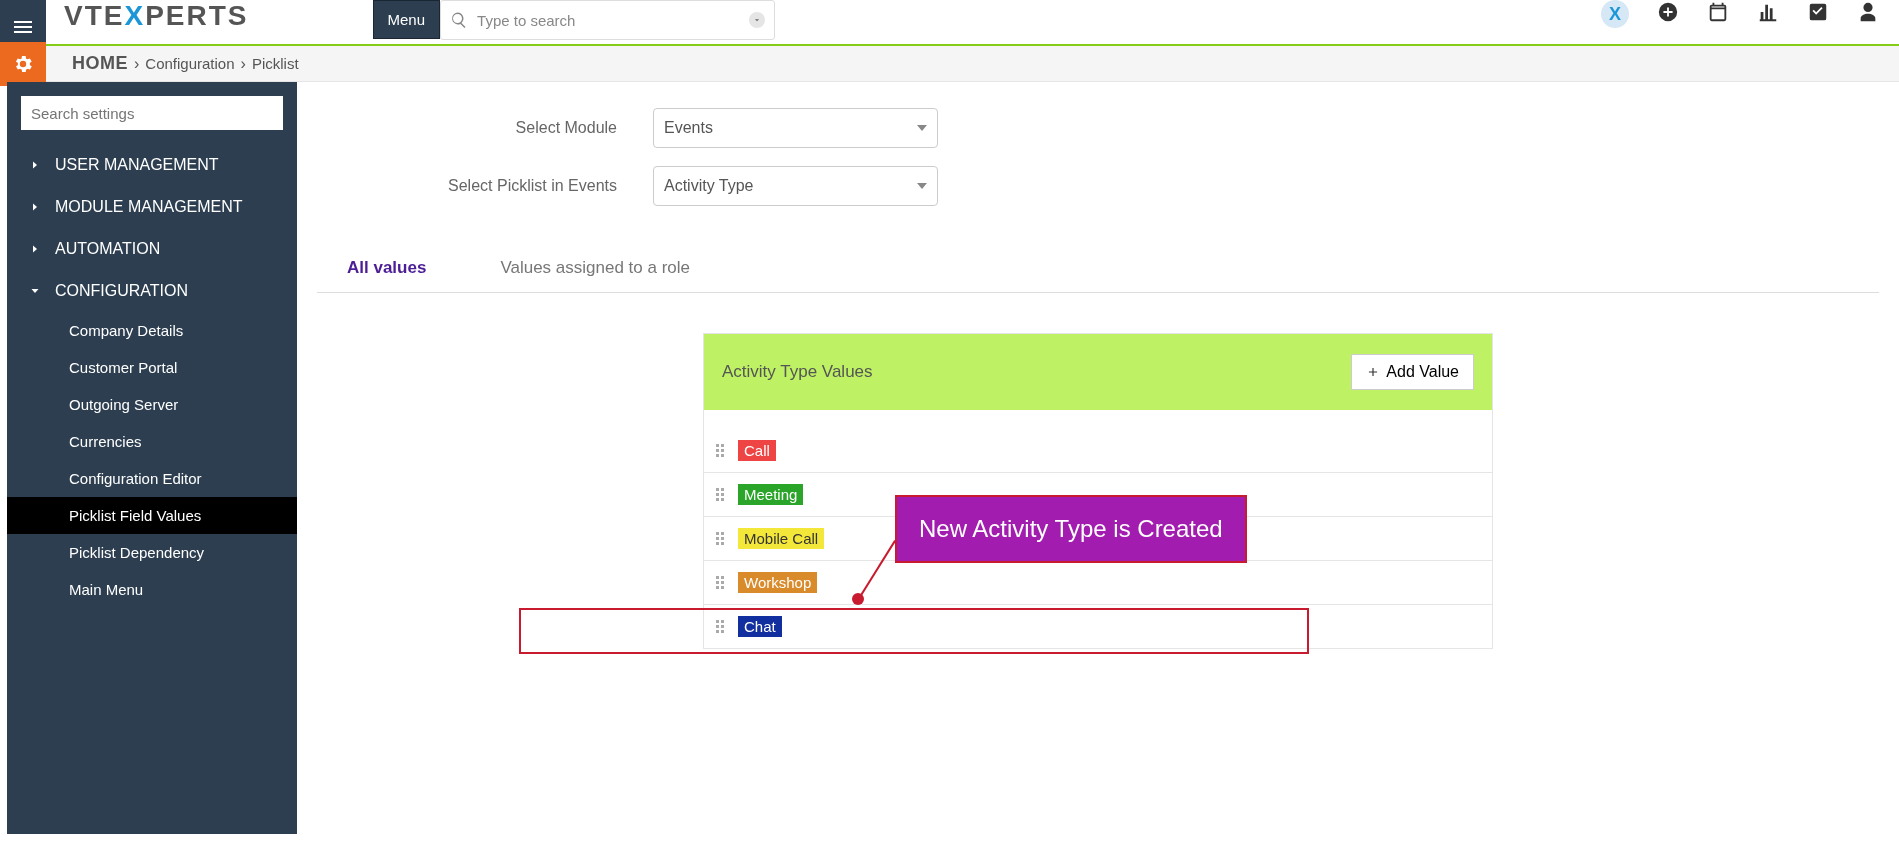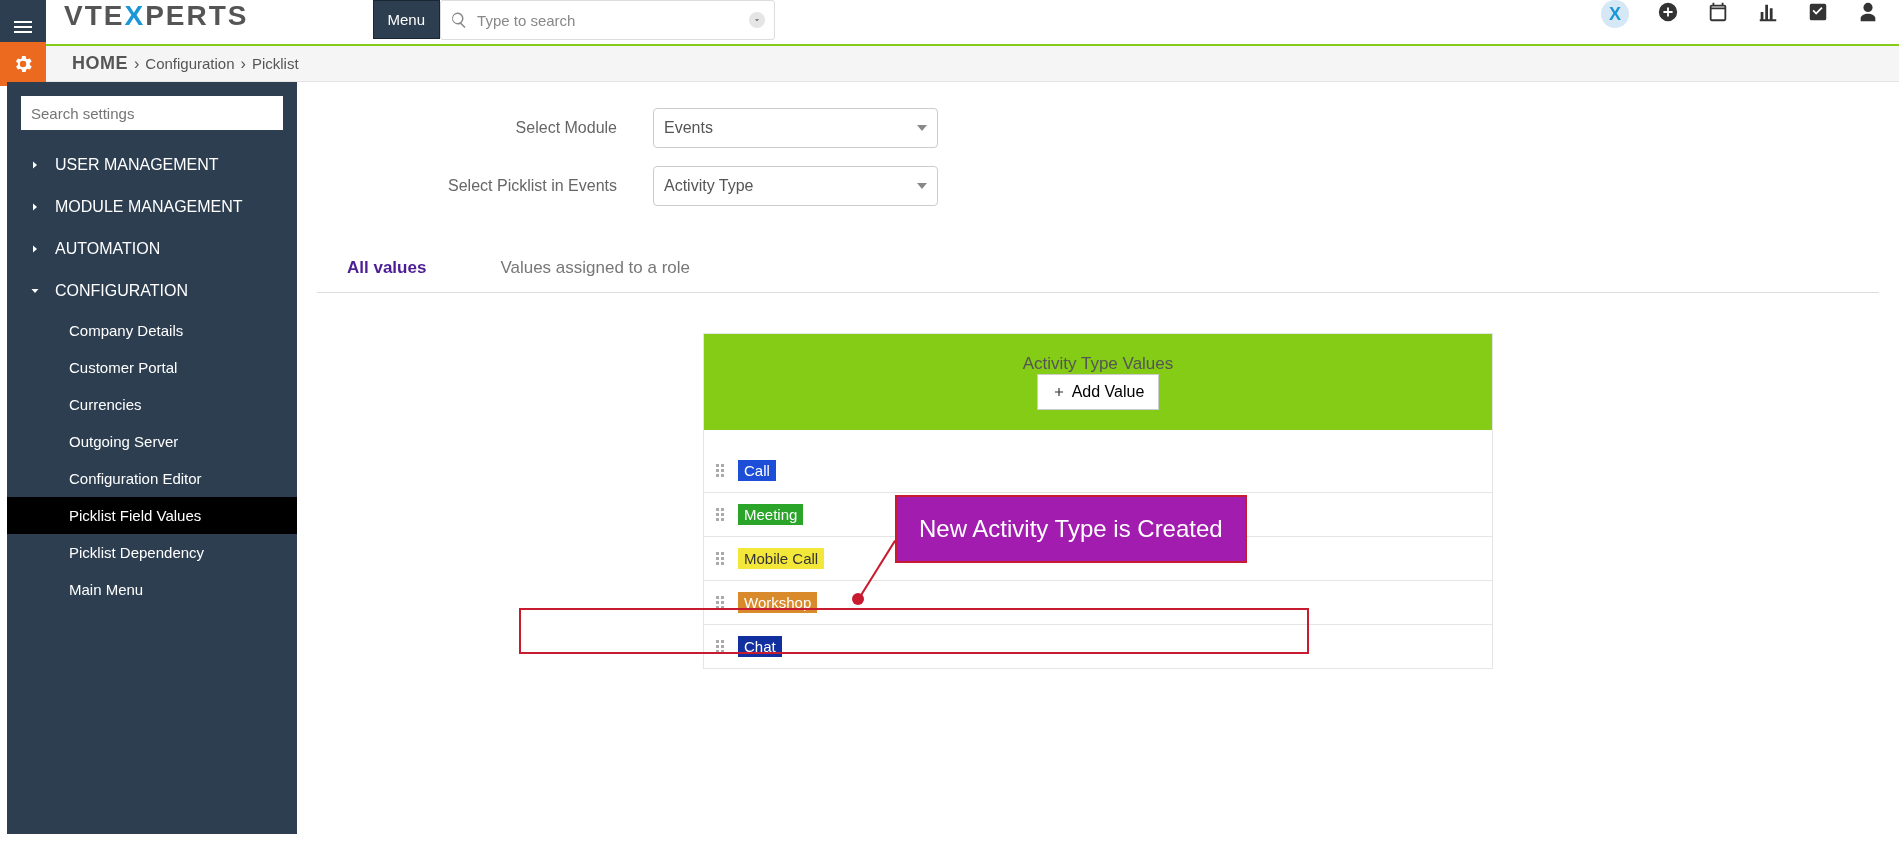--- a/index.html
+++ b/index.html
@@ -45,21 +45,21 @@
 .form-row { display: flex; align-items: center; gap: 36px; margin-bottom: 18px; }
 .form-label { width: 300px; text-align: right; color: #666; font-size: 16px; }
 .select-box { width: 285px; height: 40px; border: 1px solid #ccc; border-radius: 4px; display: flex; align-items: center; justify-content: space-between; padding: 0 10px; color: #555; font-size: 16px; background: #fff; }
 .select-box .caret { width: 0; height: 0; border-left: 5px solid transparent; border-right: 5px solid transparent; border-top: 6px solid #888; }
 
 .tabs { display: flex; gap: 74px; margin-top: 52px; border-bottom: 1px solid #ddd; padding-left: 30px; }
 .tab { padding: 0 0 14px 0; font-size: 17px; color: #777; cursor: pointer; }
 .tab.active { color: #4c1d95; font-weight: 700; text-align: center; }
 
 .values-panel { margin: 40px auto 0; width: 790px; border: 1px solid #e5e5e5; }
-.values-header { background: #84cc16; padding: 20px 18px; display: flex; justify-content: space-between; align-items: center; flex-direction: column; }
+.values-header { background: #bef264; padding: 20px 18px; display: flex; justify-content: space-between; align-items: center; }
 .values-title { font-size: 17px; color: #555; }
 .add-btn { background: #fff; border: 1px solid #ccc; padding: 8px 14px; font-size: 16px; display: flex; align-items: center; gap: 6px; cursor: pointer; }
 .add-btn svg { width: 14px; height: 14px; fill: #333; }
 
 .value-row { display: flex; align-items: center; height: 44px; border-top: 1px solid #e5e5e5; padding: 0 12px; gap: 10px; }
 .value-row:first-of-type { border-top: none; margin-top: 18px; }
 .drag-handle { width: 12px; display: flex; flex-wrap: wrap; gap: 2px; }
 .drag-handle span { width: 3px; height: 3px; background: #aaa; }
 .value-tag { padding: 2px 6px; color: #fff; font-size: 15px; }
 
@@ -154,22 +154,22 @@
     </div>
     <div class="sb-item">
       <svg viewBox="0 0 24 24">
           <path d="M5 8l7 8 7-8z"></path>
         </svg>
       <span>CONFIGURATION</span>
     </div>
     <div id="config-subs">
         <div class="sb-sub">Company Details</div>
         <div class="sb-sub">Customer Portal</div>
+        <div class="sb-sub">Outgoing Server</div>
         <div class="sb-sub">Currencies</div>
-        <div class="sb-sub">Outgoing Server</div>
         <div class="sb-sub">Configuration Editor</div>
         <div class="sb-sub active">Picklist Field Values</div>
         <div class="sb-sub">Picklist Dependency</div>
         <div class="sb-sub">Main Menu</div>
       </div>
   </div>
 
   <div class="content">
     <div class="form-row">
       <div class="form-label">Select Module</div>
@@ -205,21 +205,21 @@
         <div id="value-rows">
             <div class="value-row">
               <div class="drag-handle">
                 <span></span>
                 <span></span>
                 <span></span>
                 <span></span>
                 <span></span>
                 <span></span>
               </div>
-              <span class="value-tag" style="background: #1d4ed8; color: rgb(255, 255, 255);">Call</span>
+              <span class="value-tag" style="background: #ef4444; color: rgb(255, 255, 255);">Call</span>
             </div>
             <div class="value-row">
               <div class="drag-handle">
                 <span></span>
                 <span></span>
                 <span></span>
                 <span></span>
                 <span></span>
                 <span></span>
               </div>

